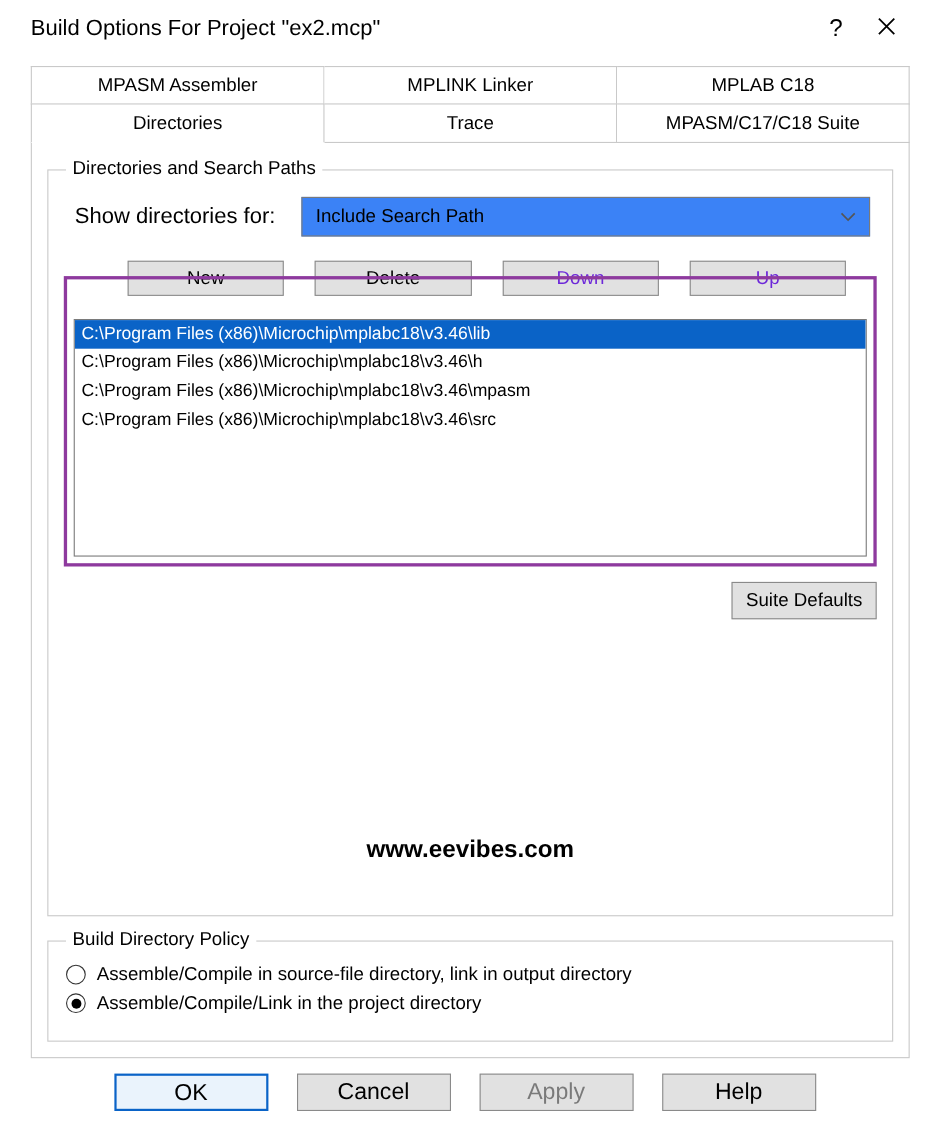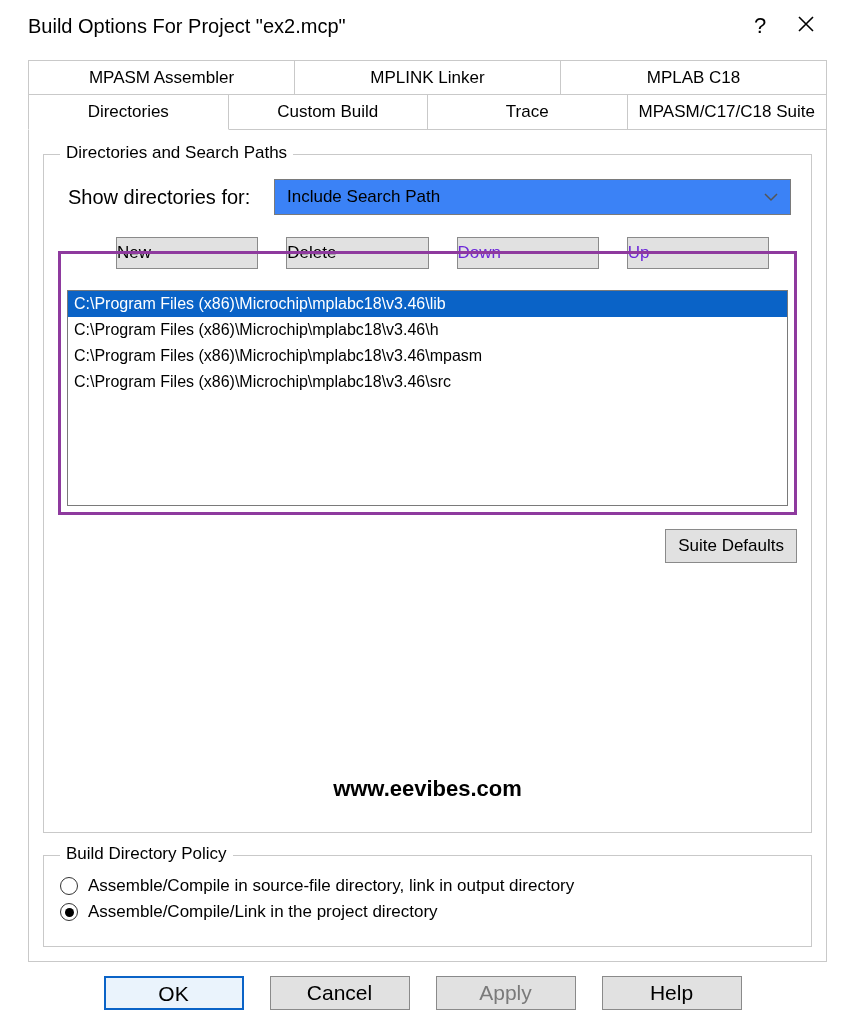--- a/index.html
+++ b/index.html
@@ -80,21 +80,21 @@
     background: #3b82f6; position: relative; font-size: 17px;
   }
   .select .chev {
     position: absolute; right: 12px; top: 50%; transform: translateY(-50%);
     font-size: 14px; color: #555;
   }
 
   .btn-row { display: flex; justify-content: flex-start; gap: 0; margin: 8px 0 0 0; padding-left: 58px;}
   .btn-row .btn {
     width: 146px; height: 32px; border: 1px solid #8a8a8a;
-    background: #e1e1e1; line-height: 30px;
+    background: #e1e1e1; text-align: center; line-height: 30px;
     font-size: 17px; margin-right: 28px;
   }
   .btn.disabled { color: #6d28d9; }
 
   .highlight-box {
     border: 3px solid #8e3a9e;
     margin-top: -18px; 
     position: relative;
     padding: 6px;
   }
@@ -113,21 +113,21 @@
   }
   .listbox .item.selected { background: #0a63c7; color: #fff; }
 
   .suite-row { display: flex; justify-content: flex-end; margin-top: 14px; }
   .suite-btn {
     border: 1px solid #8a8a8a; background: #e1e1e1;
     padding: 6px 12px; font-size: 17px;
   }
   .watermark {
     position: absolute; left: 50%; transform: translateX(-50%);
-    bottom: 16px; font-weight: 700; font-size: 22px;
+    bottom: 33px; font-weight: 700; font-size: 22px;
     pointer-events: none;
   }
 
   .radio-row { display: flex; align-items: center; margin: 6px 2px; font-size: 17px; }
   .radio {
     width: 18px; height: 18px; border: 1.5px solid #333; border-radius: 50%;
     margin-right: 10px; display: inline-flex; align-items: center; justify-content: center;
     background: #fff;
   }
   .radio.checked::after {
@@ -168,21 +168,20 @@
   <div class="body">
 
     <div class="tabs-area">
       <div class="tab-row row1">
         <div class="tab">MPASM Assembler</div>
         <div class="tab">MPLINK Linker</div>
         <div class="tab">MPLAB C18</div>
       </div>
       <div class="tab-row row2">
         <div class="tab active">Directories</div>
-        <div class="tab">Custom Build</div>
         <div class="tab">Trace</div>
         <div class="tab">MPASM/C17/C18 Suite</div>
       </div>
     </div>
 
     <div class="content-wrap">
       <div class="tab-content">
 
         <div class="groupbox first">
           <div class="legend">Directories and Search Paths</div>

